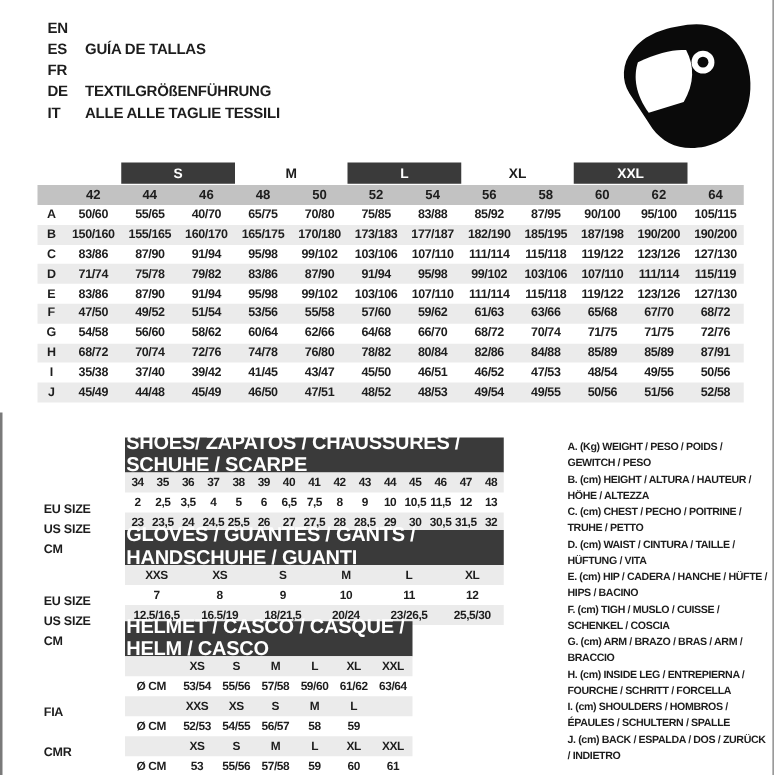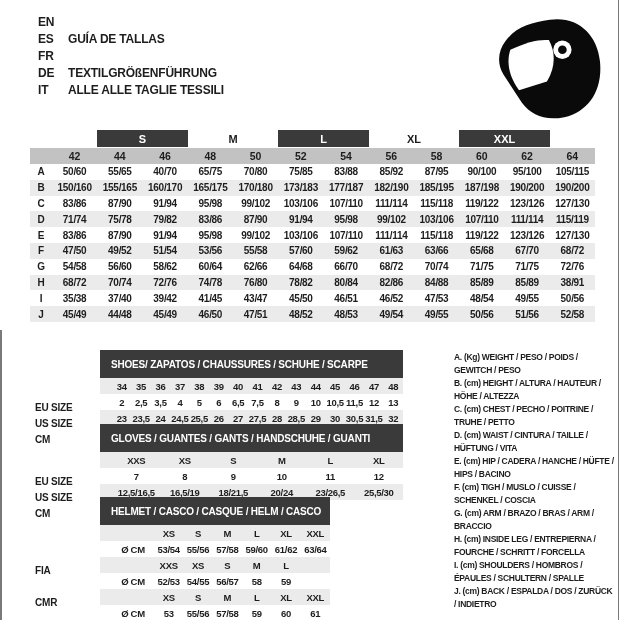--- a/index.html
+++ b/index.html
@@ -25,25 +25,25 @@
   #size-cols-row div { display:flex; align-items:center; justify-content:center; font-size:10.5px; font-weight:700; }
   .trow { display:grid; grid-template-columns:22px repeat(12,1fr); height:15.8px; }
   .trow div { display:flex; align-items:center; justify-content:center; font-size:10px; font-weight:700; letter-spacing:-0.3px; }
   .trow .letter { justify-content:center; }
   .stripe { background:var(--stripe,#ebebeb); }
 
   
   .ltable { position:absolute; left:35px; }
   #shoes-table { top:350px; } #gloves-table { top:424px; } #helmet-table { top:497px; }
   .ltitle { margin-left:65px; height:28px; background:var(--dark-bar,#3a3a3a); color:#fff;
-            font-size:10px; font-weight:700; display:flex; align-items:center; padding-left:11px; letter-spacing:-0.2px; }
+            font-size:16px; font-weight:700; display:flex; align-items:center; padding-left:1px; letter-spacing:-0.2px; }
   .w-wide { width:303px; } .w-narrow { width:230px; }
   .lrow { display:flex; height:16px; align-items:center; }
   .llabel { width:65px; font-size:10px; font-weight:700; letter-spacing:-0.2px;margin-top:43px; }
-  .lcontent { display:grid; height:16px; align-items:center;padding-left:12px; }
+  .lcontent { display:grid; height:16px; align-items:center; }
   .shoes-content { width:303px; grid-template-columns:repeat(15,1fr); }
   .gloves-content { width:303px; grid-template-columns:repeat(6,1fr); }
   .helmet-content { width:230px; grid-template-columns:42px repeat(6,1fr); }
   .lcontent div { text-align:center; font-size:9.5px; font-weight:700; letter-spacing:-0.3px; }
 
   
   #legend { position:absolute; left:410px; top:351px; width:206px; }
   .legend-line { font-size:8.5px; font-weight:700; letter-spacing:-0.3px; line-height:13px;margin-left:44px; }
 
   
@@ -219,21 +219,21 @@
           <div>70/74</div>
           <div>72/76</div>
           <div>74/78</div>
           <div>76/80</div>
           <div>78/82</div>
           <div>80/84</div>
           <div>82/86</div>
           <div>84/88</div>
           <div>85/89</div>
           <div>85/89</div>
-          <div>38/91</div>
+          <div>87/91</div>
         </div>
         <div class="trow">
           <div class="letter">I</div>
           <div>35/38</div>
           <div>37/40</div>
           <div>39/42</div>
           <div>41/45</div>
           <div>43/47</div>
           <div>45/50</div>
           <div>46/51</div>

